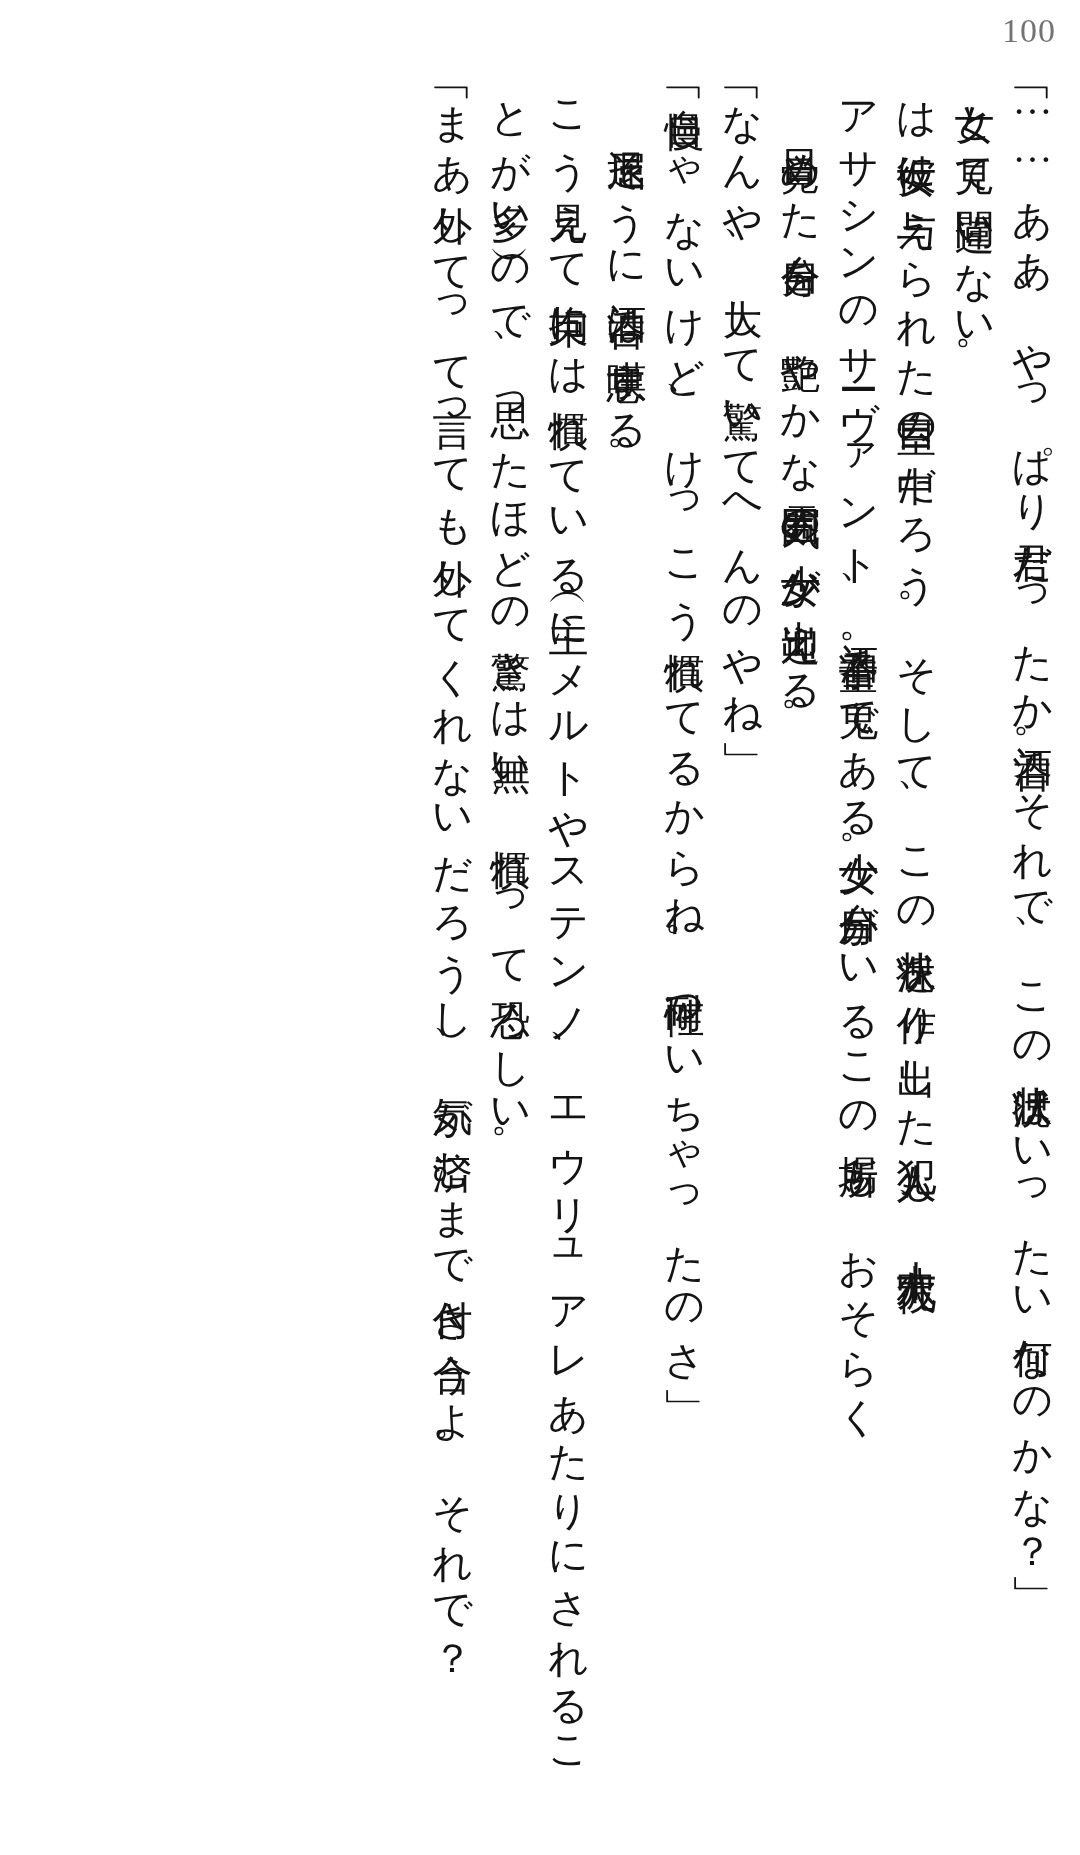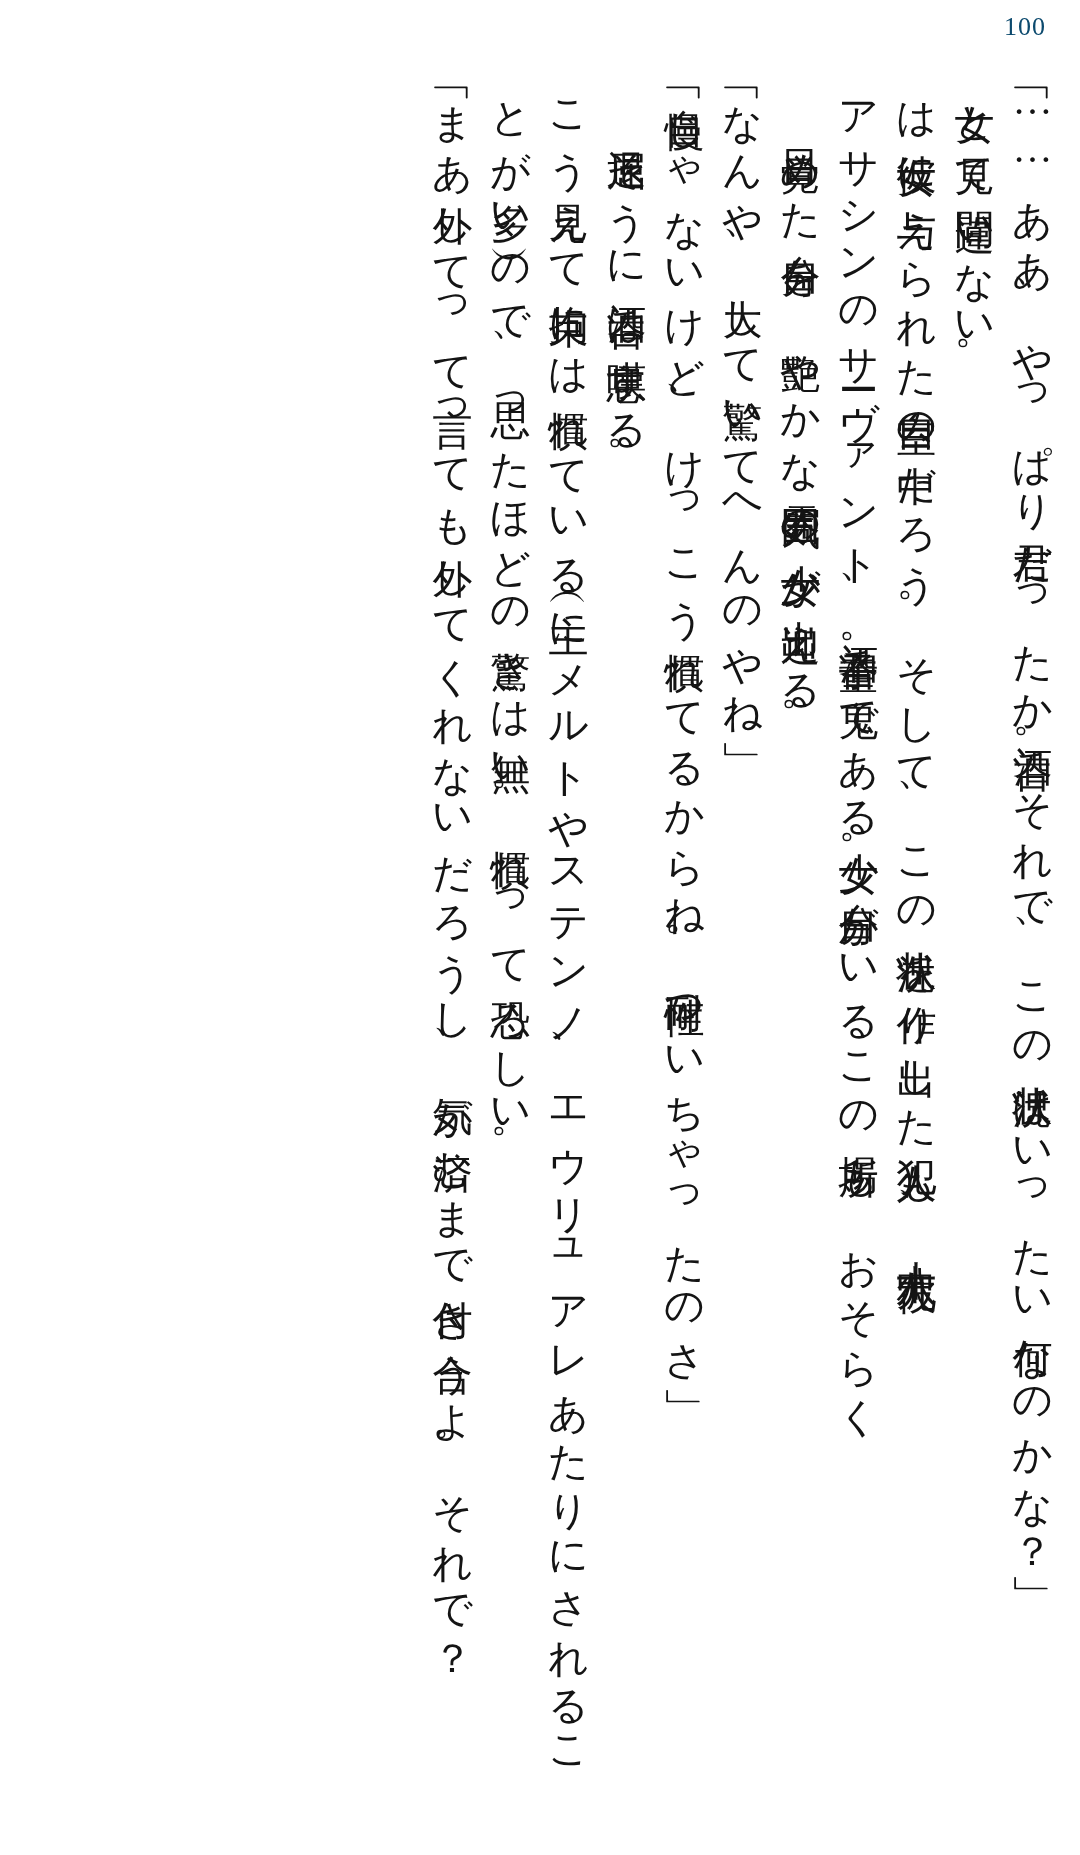--- a/index.html
+++ b/index.html
@@ -17,25 +17,25 @@
   }
   .page {
     position: relative;
     width: 1080px;
     height: 1855px;
     box-sizing: border-box;
   }
   .page-number {
     position: absolute;
     top: 14px;
-    right: 34px;
-    font-size: 26px;
+    right: 24px;
+    font-size: 34px;
     line-height: 1;
     letter-spacing: 1px;
-    color: #0c4a6e;
+    color: #737373;
   }
   .text-body {
     position: absolute;
     top: 74px;
     right: 28px;
     left: 28px;
     bottom: 24px;
     display: flex;
     flex-direction: row-reverse;
     align-items: flex-start;

